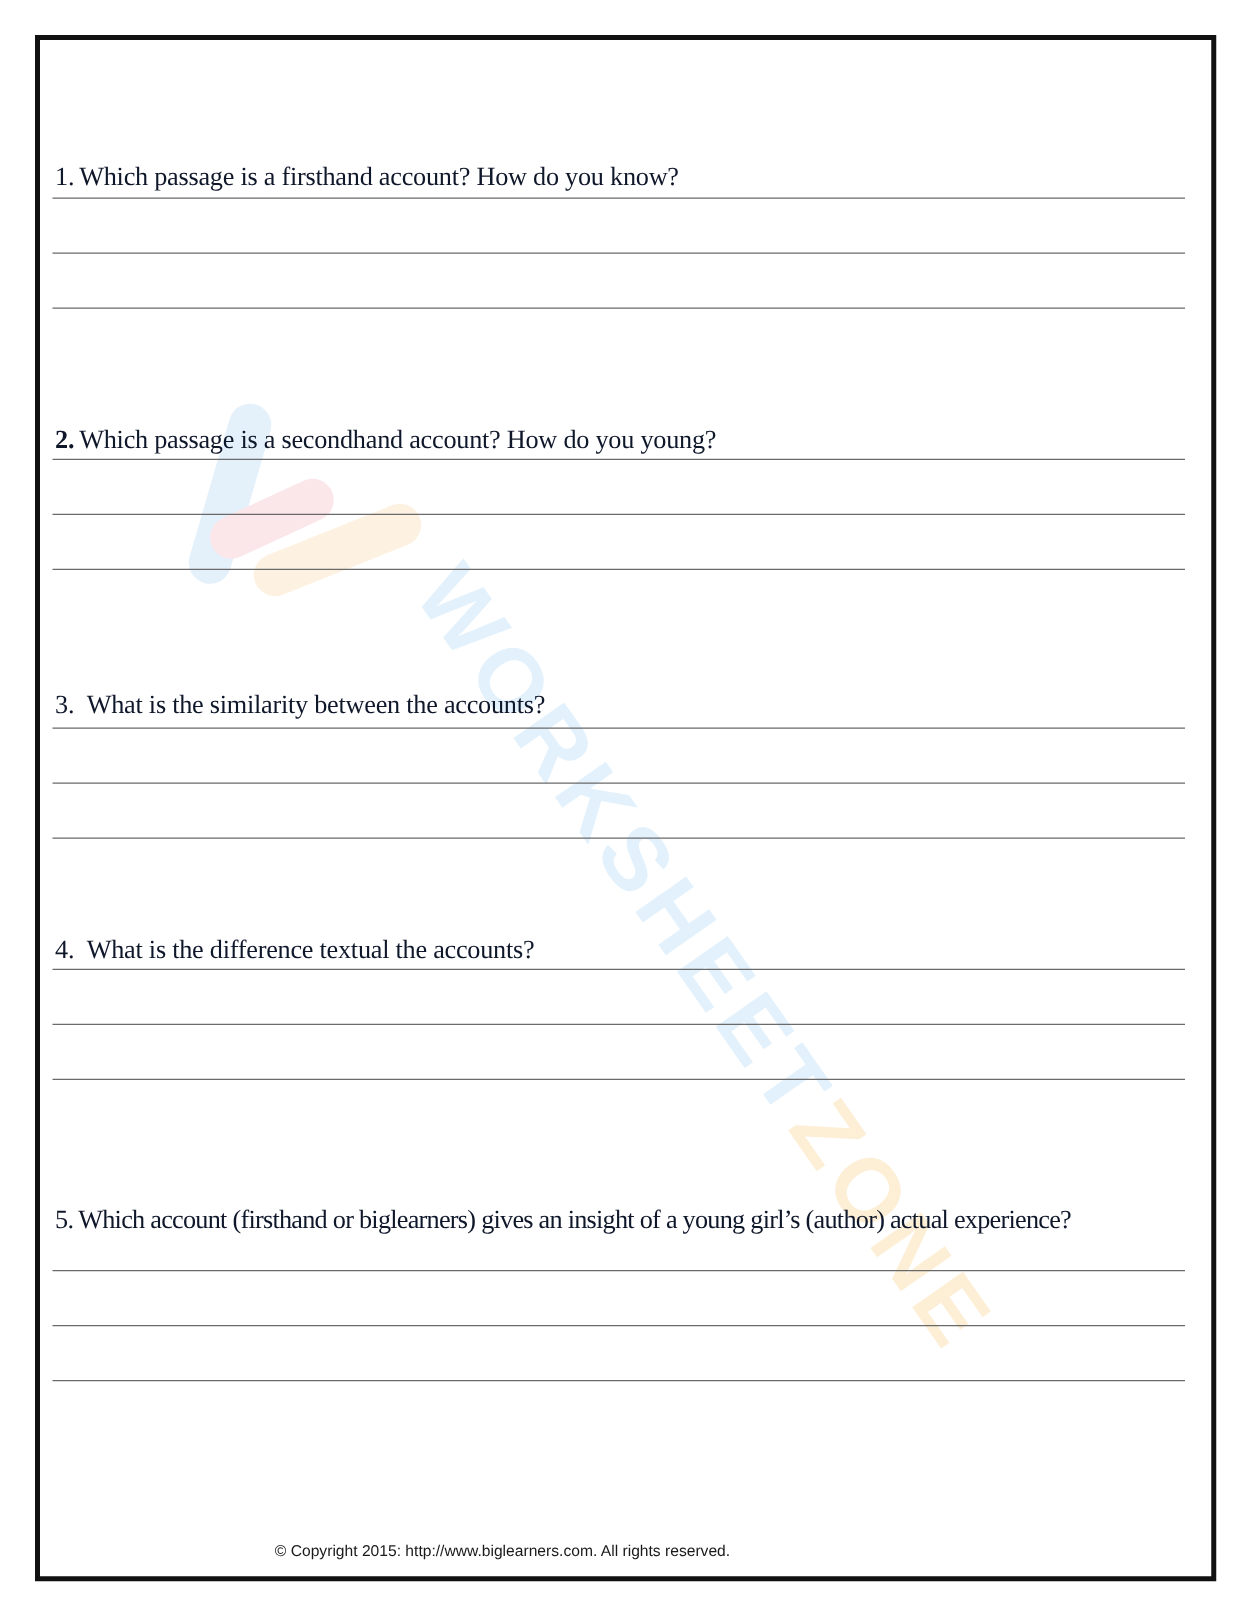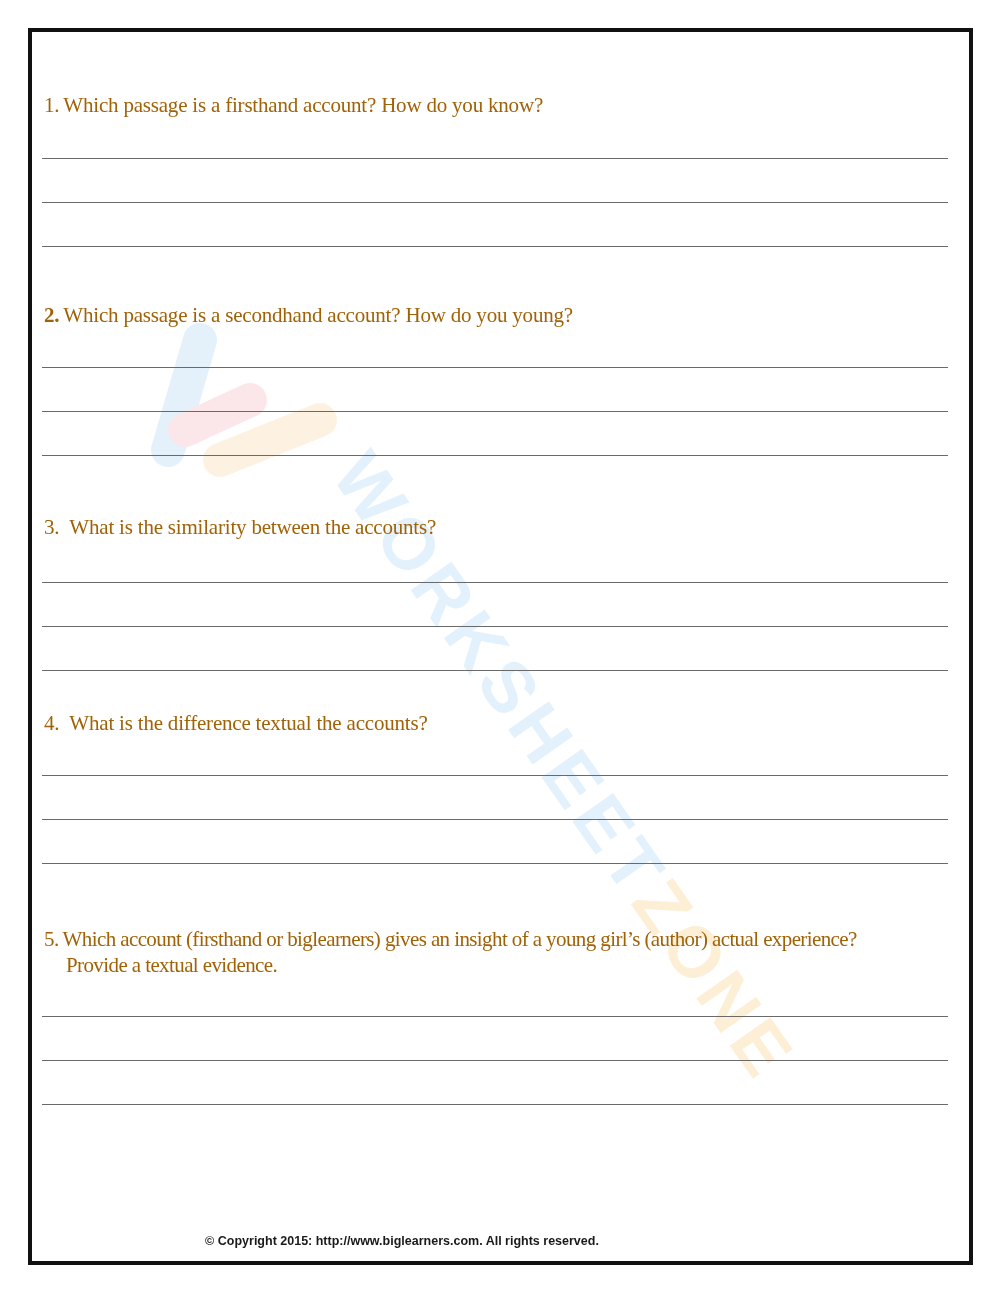--- a/index.html
+++ b/index.html
@@ -29,22 +29,23 @@
       left: 0; top: 0;
       width: 1000px; height: 1294px;
       pointer-events: none;
     }
     .question {
       position: absolute;
       left: 44px;
       font-size: 21px;
       line-height: 26px;
       letter-spacing: -0.2px;
-      color: #a16207;
+      color: #0f172a;
       white-space: nowrap;
+      margin-top: 36px;
     }
     .question .num { margin-right: 4px; }
     .question .num.bold { font-weight: bold; }
     .question .cont {
       display: block;
       padding-left: 22px;
     }
     .answer-line {
       position: absolute;
       left: 42px;
@@ -54,21 +55,20 @@
     }
     .footer {
       position: absolute;
       left: 0;
       width: 804px;
       top: 1234px;
       text-align: center;
       font-family: "Liberation Sans", "DejaVu Sans", sans-serif;
       font-size: 12.5px;
       color: #1a1a1a;
-      font-weight: bold;
     }
   </style>
 </head>
 <body>
 
 <svg class="watermark" viewBox="0 0 1000 1294" xmlns="http://www.w3.org/2000/svg">
   <g opacity="0.55">
     <line x1="200" y1="340" x2="168" y2="450" stroke="#cfe6f9" stroke-width="34" stroke-linecap="round"></line>
     <line x1="185" y1="430" x2="250" y2="400" stroke="#f9d3da" stroke-width="34" stroke-linecap="round"></line>
     <line x1="220" y1="460" x2="320" y2="420" stroke="#fce9cc" stroke-width="34" stroke-linecap="round"></line>
@@ -101,19 +101,18 @@
 
 <div class="question" style="top:710px;">
   <span class="num" style="margin-right:10px;">4.</span><span>What is the difference textual the accounts?</span>
 </div>
 <div class="answer-line" style="top:775px;"></div>
 <div class="answer-line" style="top:819px;"></div>
 <div class="answer-line" style="top:863px;"></div>
 
 <div class="question" style="top:926px; letter-spacing:-0.6px;">
   <span class="num">5.</span><span>Which account (firsthand or biglearners) gives an insight of a young girl’s (author) actual experience?</span>
-  <span class="cont">Provide a textual evidence.</span>
 </div>
 <div class="answer-line" style="top:1016px;"></div>
 <div class="answer-line" style="top:1060px;"></div>
 <div class="answer-line" style="top:1104px;"></div>
 
 <div class="footer">© Copyright 2015: http://www.biglearners.com. All rights reserved.</div>
 
 </body></html>

